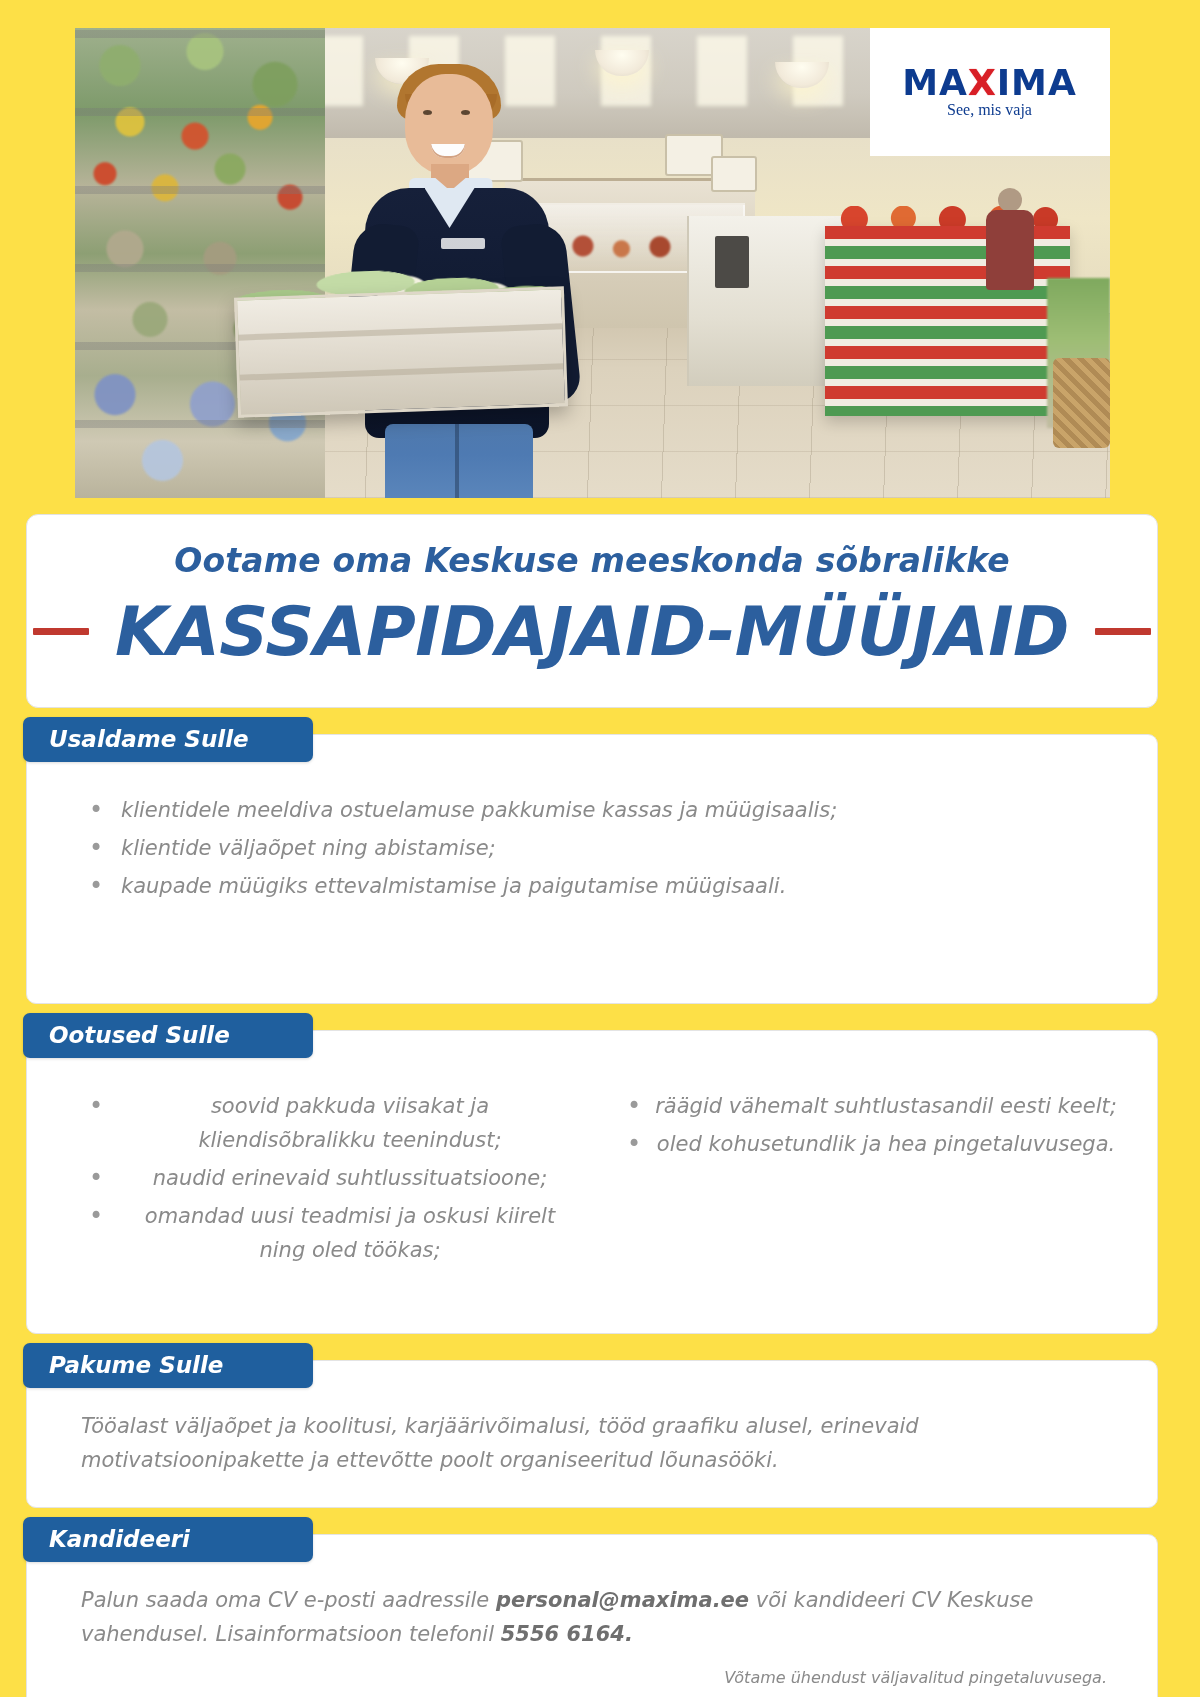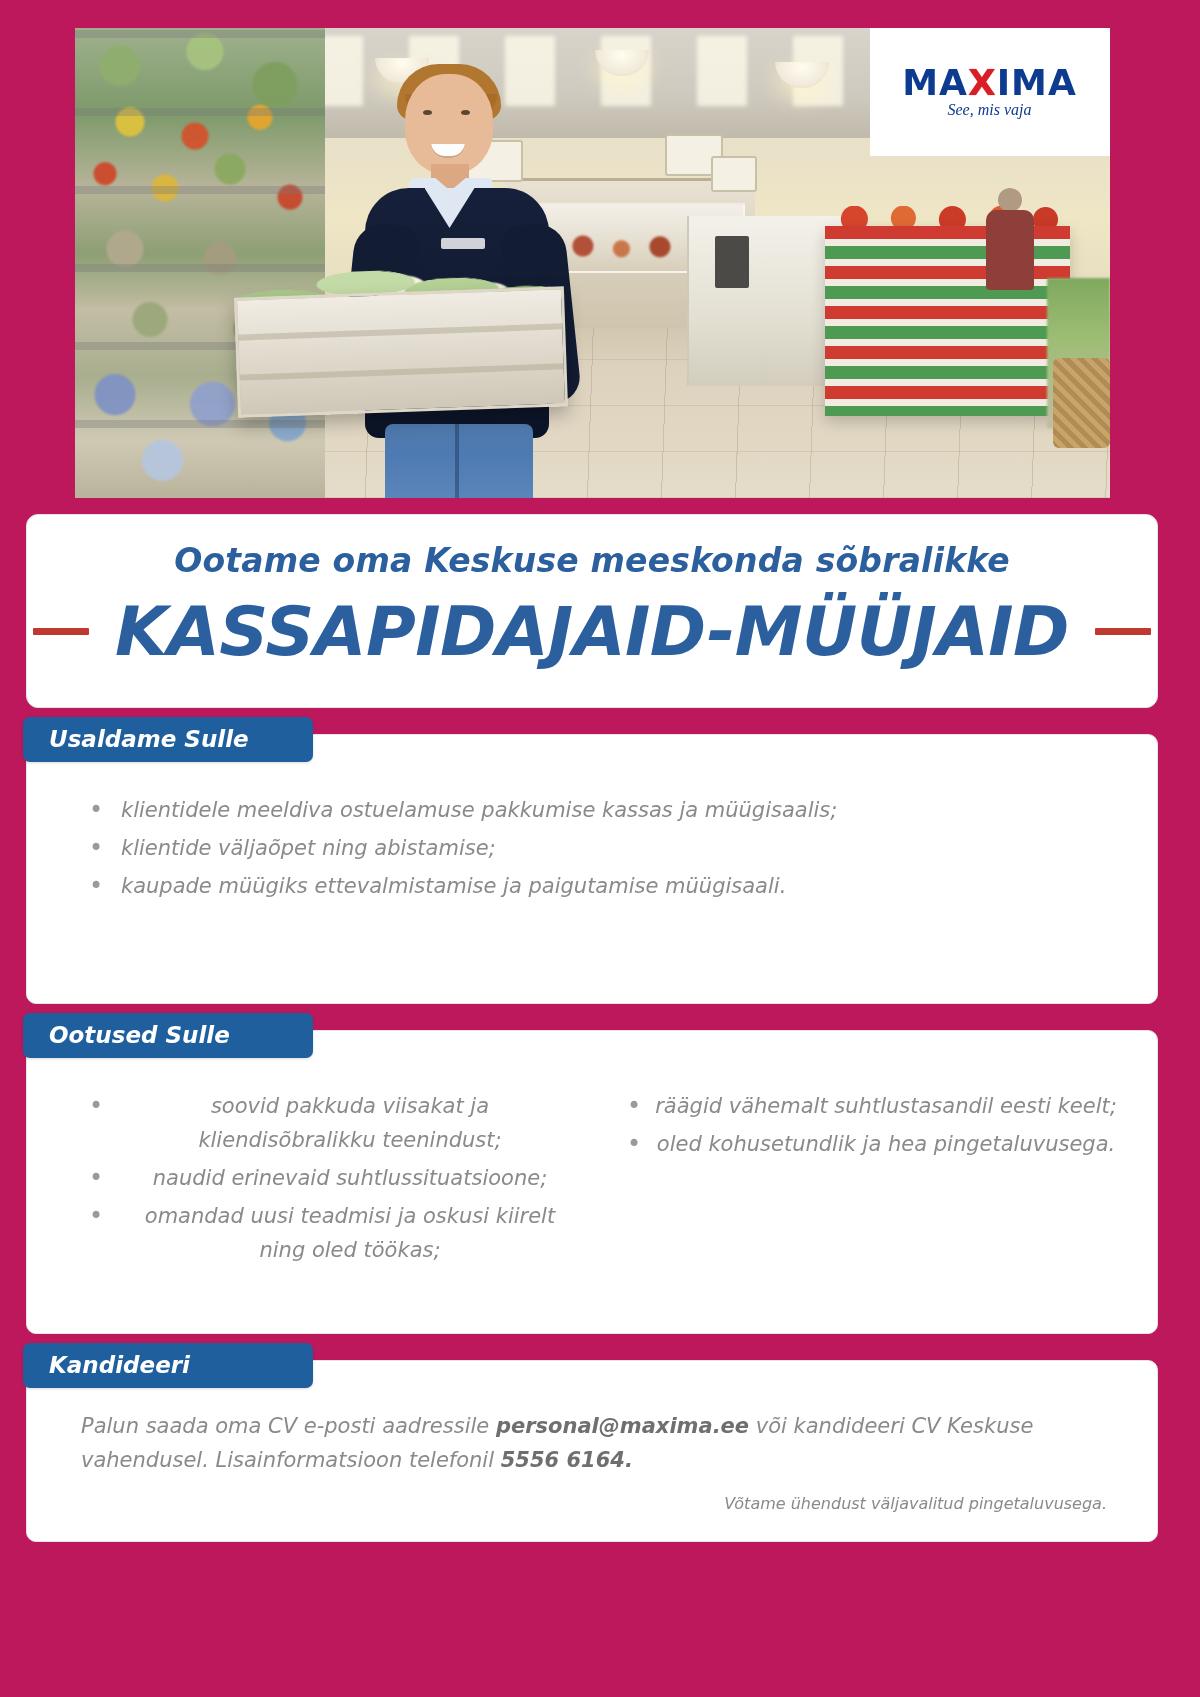--- a/index.html
+++ b/index.html
@@ -4,21 +4,21 @@
 <style>
   * { box-sizing: border-box; margin: 0; padding: 0; }
   html, body {
     width: 1200px; height: 1697px;
     background: #ffffff;
     font-family: "Liberation Sans", sans-serif;
   }
   .page {
     position: relative;
     width: 1200px; height: 1697px;
-    background: #be185d;
+    background: #fde047;
     padding: 28px 34px 0 18px;
   }
 
   
   .hero {
     position: relative;
     width: 1035px; height: 470px;
     margin: 0 auto;
     overflow: hidden;
     background: #c8bba6;
@@ -265,21 +265,21 @@
     font-family: "DejaVu Sans", sans-serif;
     font-weight: bold; font-size: 36px; letter-spacing: 1px;
     color: #0d3b8f; line-height: 1;
   }
   .logo-x {
     color: #d81f26; font-weight: bold;
     text-shadow: 0 0 1px #d81f26;
   }
   .logo-slogan {
     font-family: "Liberation Serif", serif;
-    font-style: italic; font-size: 16px; color: #0d3b8f;
+    font-size: 16px; color: #0d3b8f;
   }
 
   
   .card {
     position: relative;
     background: #ffffff;
     border: 1px solid #e2e2e2;
     border-radius: 12px;
     margin: 16px auto 0 auto;
     width: 1132px;
@@ -460,20 +460,26 @@
         <div class="col right">
           <ul class="bul">
             <li>räägid vähemalt suhtlustasandil eesti keelt;</li>
             <li>oled kohusetundlik ja hea pingetaluvusega.</li>
           </ul>
         </div>
       </div>
     </div>
   </div>
 
+  <div class="section-card s-pakume">
+    <div class="section-head">Pakume Sulle</div>
+    <div class="section-body">
+      <div class="pakume-text">Tööalast väljaõpet ja koolitusi, karjäärivõimalusi, tööd graafiku alusel, erinevaid motivatsioonipakette ja ettevõtte poolt organiseeritud lõunasööki.</div>
+    </div>
+  </div>
 
   <div class="section-card s-kandideeri">
     <div class="section-head">Kandideeri</div>
     <div class="section-body">
       <div class="kand-text"><span>Palun saada oma CV e-posti aadressile </span><b>personal@maxima.ee</b><span> või kandideeri CV Keskuse vahendusel. Lisainformatsioon telefonil </span><b>5556 6164.</b></div>
       <div class="footnote">Võtame ühendust väljavalitud pingetaluvusega.</div>
     </div>
   </div>
 
 </div>

